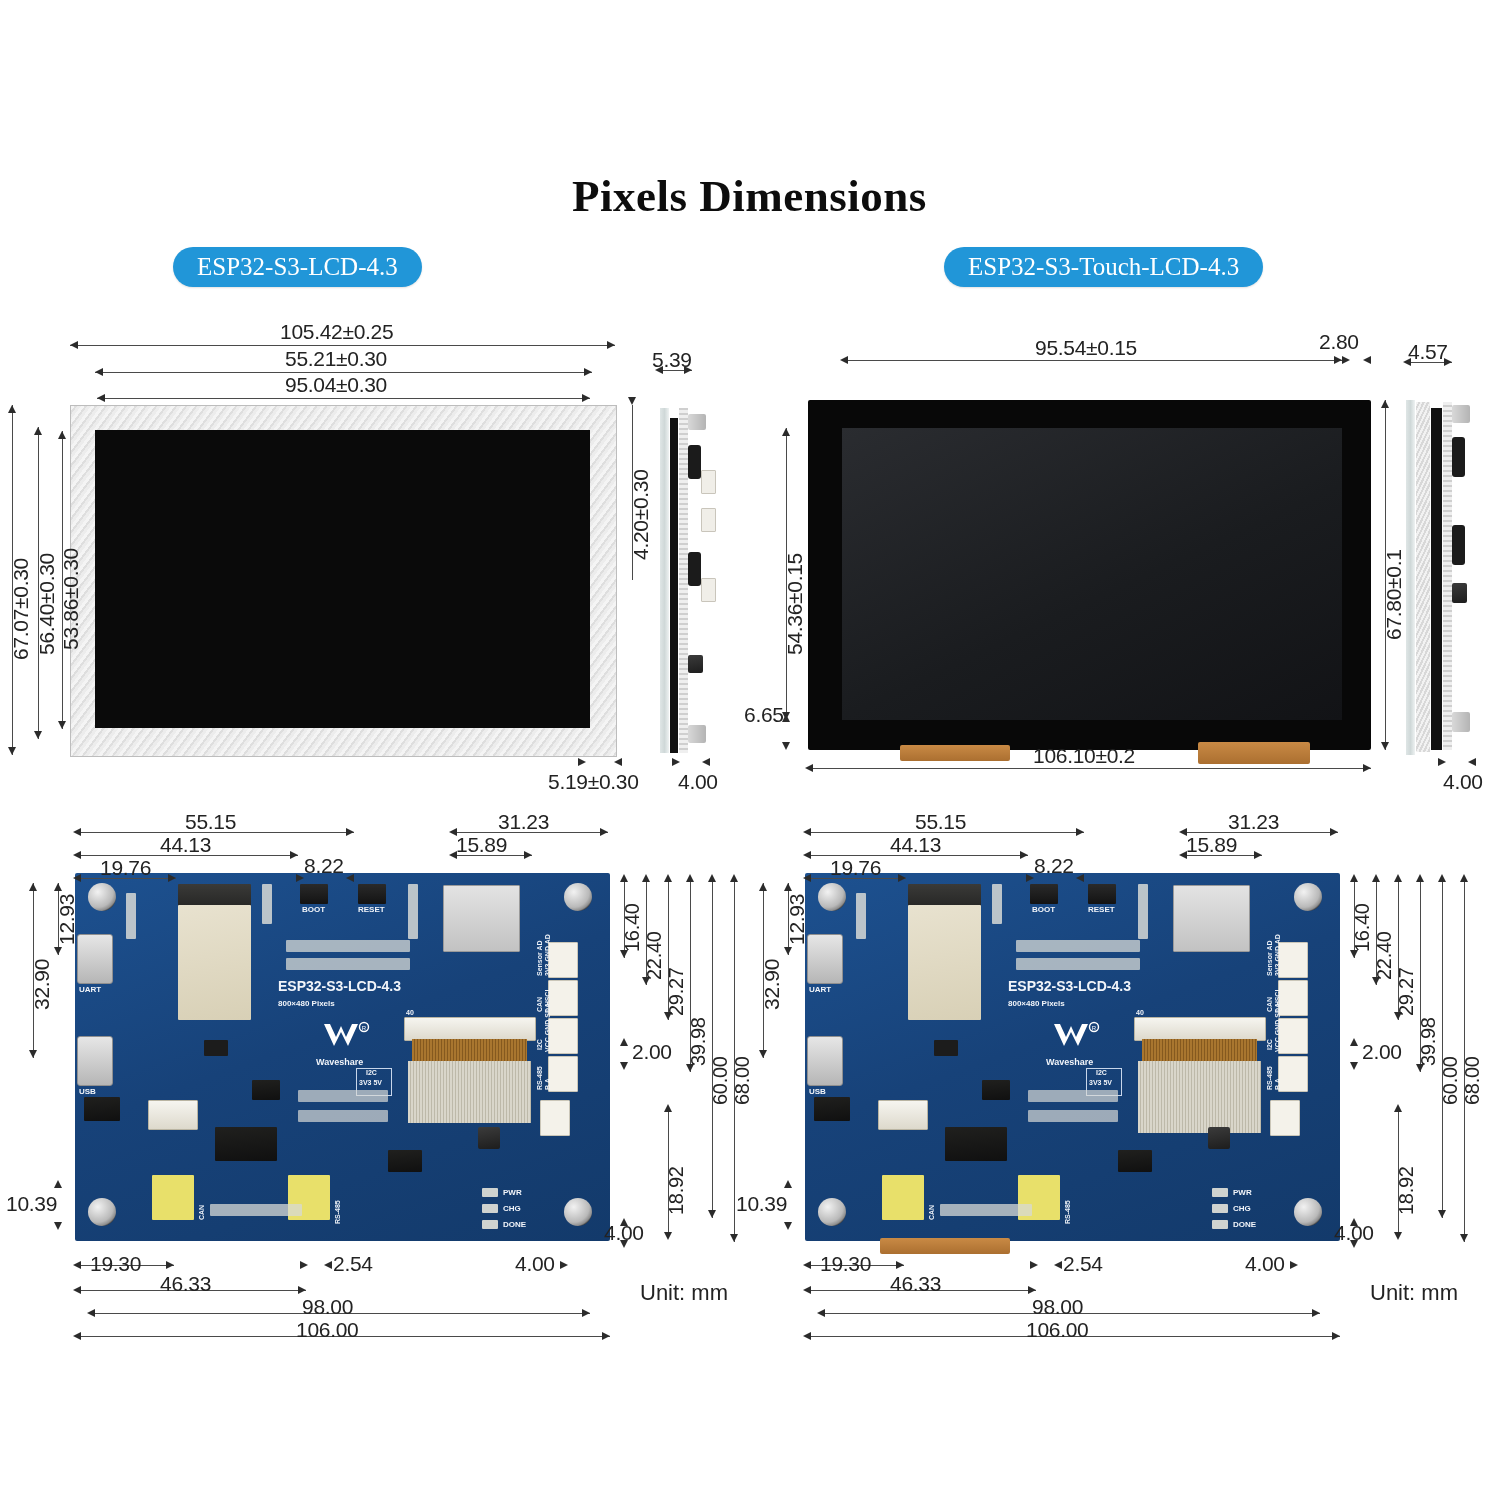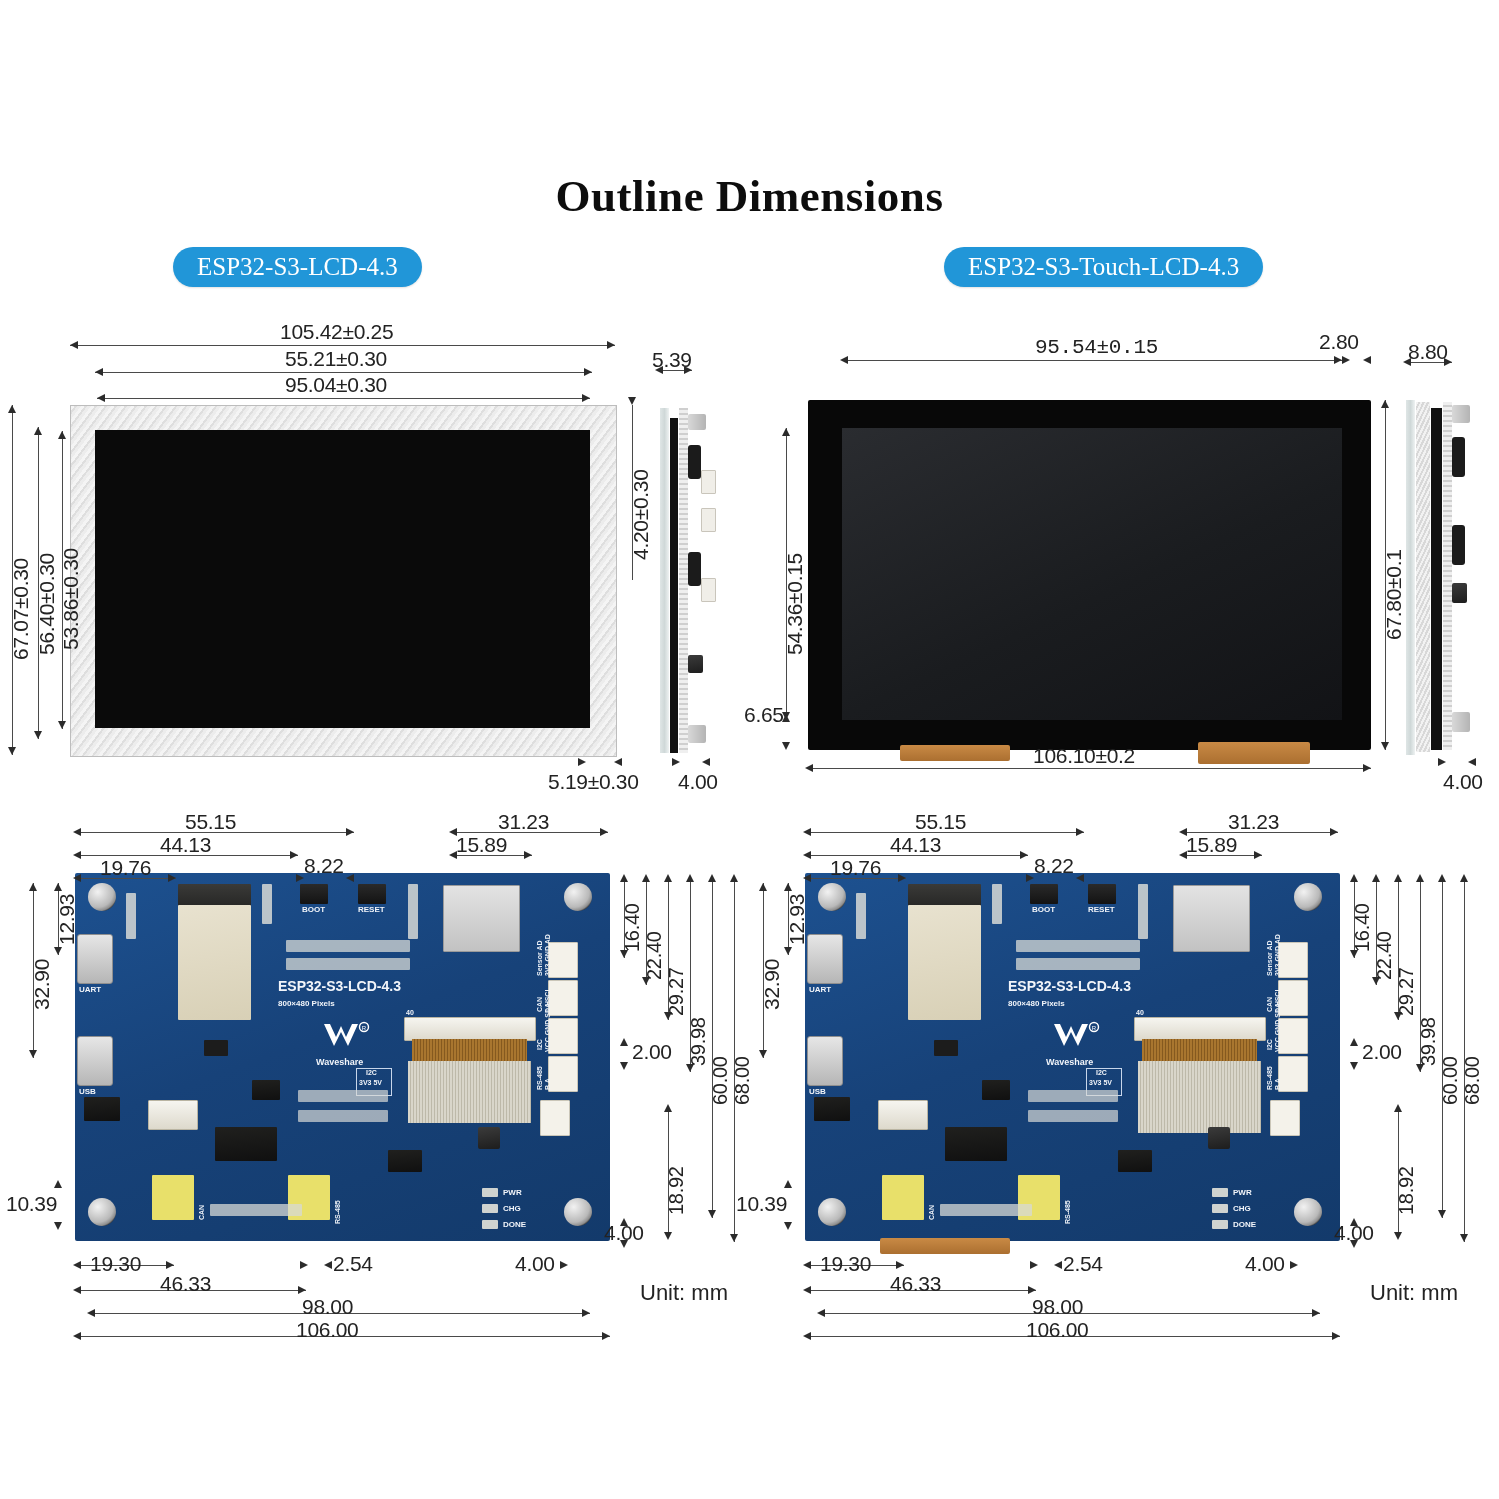--- a/index.html
+++ b/index.html
@@ -74,21 +74,21 @@
   .ic{position:absolute;background:linear-gradient(175deg,#20201e,#101010);border-radius:1px;}
   .ind{position:absolute;background:linear-gradient(170deg,#3b3b3b,#1d1d1d);border-radius:2px;}
   .sidelabel{position:absolute;color:#eef2f8;font-size:7px;font-weight:bold;
       font-family:"Liberation Sans",sans-serif;transform-origin:0 0;transform:rotate(-90deg);white-space:nowrap;}
   .wmark{position:absolute;color:#fff;}
   .unit{position:absolute;font-size:22px;color:#232323;font-family:"Liberation Sans",sans-serif;}
 </style>
 </head>
 <body>
 
-<div class="page-title">Outline Dimensions</div>
+<div class="page-title">Pixels Dimensions</div>
 
 <div class="badge" id="badge-left">ESP32-S3-LCD-4.3</div>
 <div class="badge" id="badge-right">ESP32-S3-Touch-LCD-4.3</div>
 
 <div>
 
   <div class="lcd-frame" style="left:70px;top:405px;width:545px;height:350px;"></div>
   <div class="lcd-active" style="left:95px;top:430px;width:495px;height:298px;"></div>
 
   <div class="ln h" style="left:70px;top:345px;width:545px;"></div>
@@ -155,21 +155,21 @@
 
 <div>
   <div class="lcd-glass" style="left:808px;top:400px;width:563px;height:350px;"></div>
   <div class="lcd-glass-inner" style="left:842px;top:428px;width:500px;height:292px;"></div>
   <div class="fpc" style="left:900px;top:745px;width:110px;height:16px;"></div>
   <div class="fpc" style="left:1198px;top:742px;width:112px;height:22px;"></div>
 
   <div class="ln h" style="left:842px;top:360px;width:500px;"></div>
   <div class="ar l" style="left:840px;top:356px;"></div>
   <div class="ar r" style="left:1334px;top:356px;"></div>
-  <div class="dim" style="left:1035px;top:336px;font-family:Liberation Mono, monospace;">95.54±0.15</div>
+  <div class="dim" style="left:1035px;top:336px;">95.54±0.15</div>
 
   <div class="ar r" style="left:1342px;top:356px;"></div>
   <div class="ar l" style="left:1363px;top:356px;"></div>
   <div class="dim" style="left:1319px;top:330px;">2.80</div>
 
   <div class="ln v" style="left:786px;top:428px;height:292px;"></div>
   <div class="ar u" style="left:782px;top:428px;"></div>
   <div class="ar d" style="left:782px;top:712px;"></div>
   <div class="dim v" style="left:783px;top:655px;">54.36±0.15</div>
 
@@ -195,21 +195,21 @@
   <div class="side-pcb" style="left:1443px;top:402px;width:9px;height:348px;"></div>
   <div class="conn-silver" style="left:1452px;top:405px;width:18px;height:18px;"></div>
   <div class="conn" style="left:1452px;top:437px;width:13px;height:40px;"></div>
   <div class="conn" style="left:1452px;top:525px;width:13px;height:40px;"></div>
   <div class="ind" style="left:1452px;top:583px;width:15px;height:20px;"></div>
   <div class="conn-silver" style="left:1452px;top:712px;width:18px;height:20px;"></div>
 
   <div class="ln h" style="left:1406px;top:362px;width:46px;"></div>
   <div class="ar l" style="left:1403px;top:358px;"></div>
   <div class="ar r" style="left:1444px;top:358px;"></div>
-  <div class="dim" style="left:1408px;top:340px;">8.80</div>
+  <div class="dim" style="left:1408px;top:340px;">4.57</div>
 
   <div class="ar r" style="left:1438px;top:758px;"></div>
   <div class="ar l" style="left:1468px;top:758px;"></div>
   <div class="dim" style="left:1443px;top:770px;">4.00</div>
 </div>
 
 <div>
   <div class="pcb" style="left:75px;top:873px;width:535px;height:368px;"></div>
 
   <div class="hole" style="left:88px;top:883px;width:28px;height:28px;"></div>

